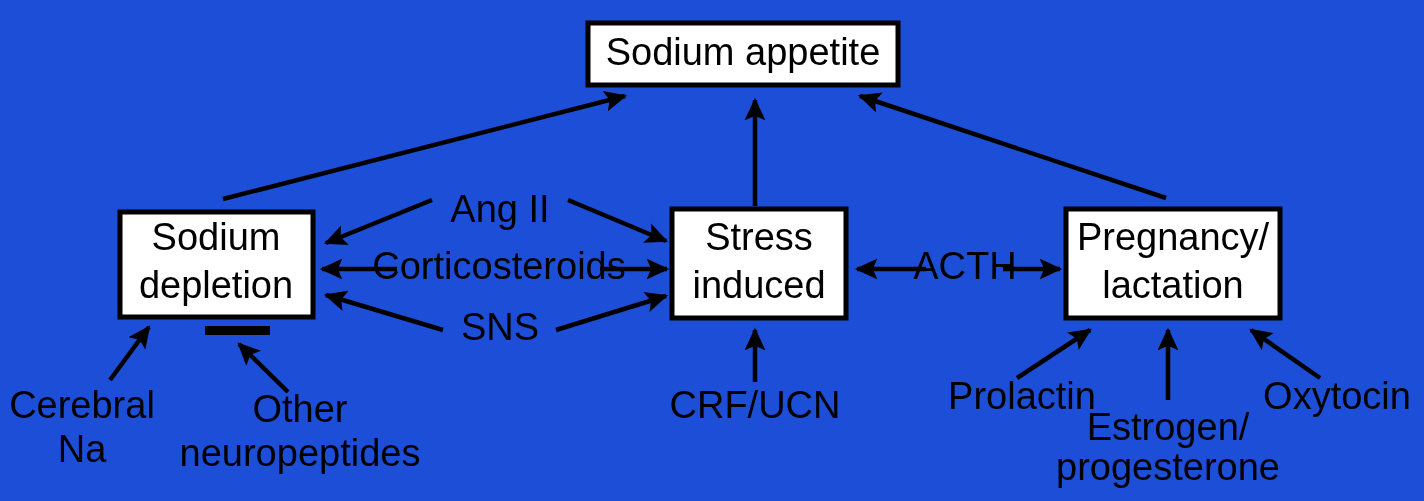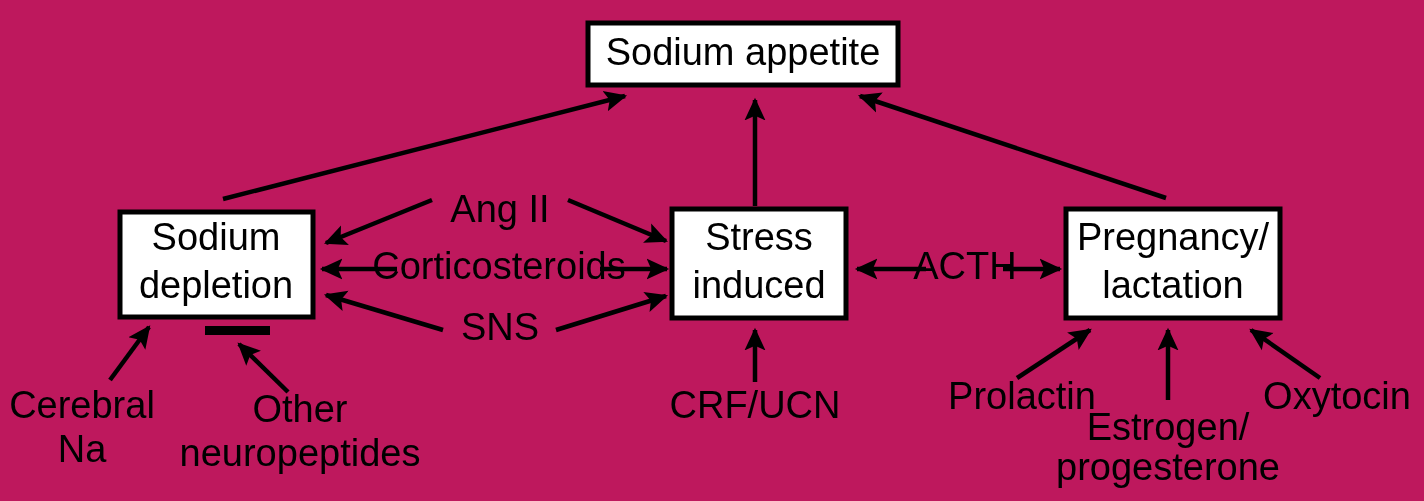--- a/index.html
+++ b/index.html
@@ -8,21 +8,21 @@
     padding: 0;
     background: #ffffff;
   }
   body {
     font-family: "Liberation Sans", sans-serif;
   }
   #diagram-root {
     position: relative;
     width: 1424px;
     height: 501px;
-    background: #be185d;
+    background: #1d4ed8;
     overflow: hidden;
   }
   svg#diagram-svg {
     position: absolute;
     left: 0;
     top: 0;
     width: 1424px;
     height: 501px;
     display: block;
   }

